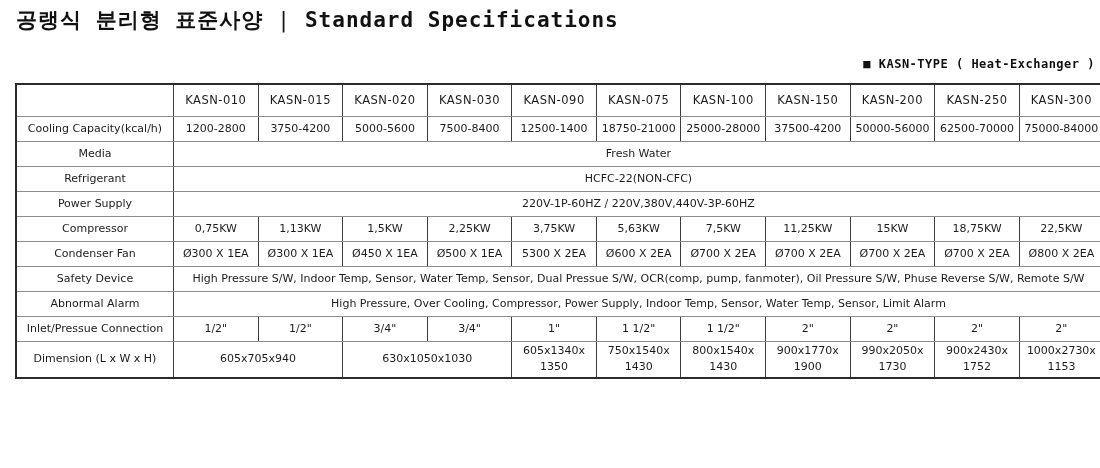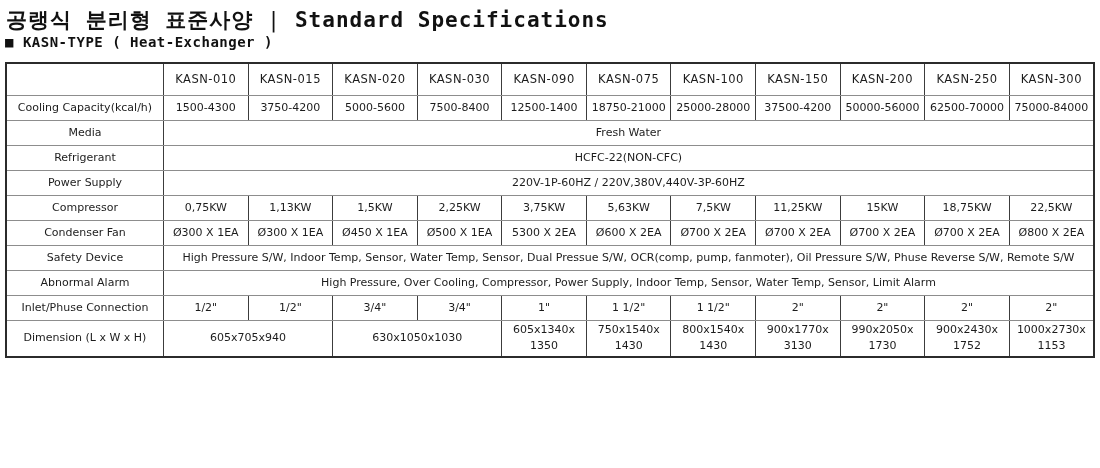--- a/index.html
+++ b/index.html
@@ -1,31 +1,31 @@
 <!DOCTYPE html>
 <html><head>
 <meta charset="utf-8">
 <style>
   html,body{margin:0;padding:0;background:#ffffff;}
   body{
     width:1100px;height:468px;overflow:hidden;
     font-family:"DejaVu Sans","Liberation Sans",sans-serif;
     color:#1c1c1c;
   }
-  .page{padding:4px 5px 0 5px;}
+  .page{padding:4px 5px 0 15px;}
   .doc-title{
     font-family:"DejaVu Sans Mono","Liberation Mono",monospace;
     font-size:21px;font-weight:600;letter-spacing:1px;
     color:#111;padding:2px 0 0 1px;white-space:nowrap;
   }
   .doc-title .sep{margin:0 14px;font-weight:400;}
   .section-title{
     font-family:"DejaVu Sans Mono","Liberation Mono",monospace;
-    font-size:14px;font-weight:600;letter-spacing:0.5px;
-    color:#111;white-space:nowrap;
+    font-size:12px;font-weight:600;letter-spacing:0.5px;
+    color:#111;margin-top:23px;white-space:nowrap;text-align:right;
   }
   table#spec-table{
     margin-top:12px;border-collapse:collapse;table-layout:fixed;
     width:1090px;border:2px solid #2b2b2b;
   }
   #spec-table th,#spec-table td{
     border-left:1px solid #3c3c3c;border-right:1px solid #3c3c3c;
     border-top:1px solid #8d8d8d;border-bottom:1px solid #8d8d8d;
     text-align:center;vertical-align:middle;
     font-size:11px;font-weight:400;color:#1c1c1c;
@@ -71,21 +71,21 @@
           <th data-name="model-header">KASN-100</th>
           <th data-name="model-header">KASN-150</th>
           <th data-name="model-header">KASN-200</th>
           <th data-name="model-header">KASN-250</th>
           <th data-name="model-header">KASN-300</th>
         </tr>
     </thead>
     <tbody id="spec-tbody" data-name="spec-table-body">
         <tr data-name="spec-row-cooling-capacity">
           <td class="label-col" data-name="row-label">Cooling Capacity(kcal/h)</td>
-          <td data-name="spec-cell">1500-4300</td>
+          <td data-name="spec-cell">1200-2800</td>
           <td data-name="spec-cell">3750-4200</td>
           <td data-name="spec-cell">5000-5600</td>
           <td data-name="spec-cell">7500-8400</td>
           <td data-name="spec-cell">12500-1400</td>
           <td data-name="spec-cell">18750-21000</td>
           <td data-name="spec-cell">25000-28000</td>
           <td data-name="spec-cell">37500-4200</td>
           <td data-name="spec-cell">50000-56000</td>
           <td data-name="spec-cell">62500-70000</td>
           <td data-name="spec-cell">75000-84000</td>
@@ -132,21 +132,21 @@
         </tr>
         <tr data-name="spec-row-safety-device">
           <td class="label-col" data-name="row-label">Safety Device</td>
           <td colspan="11" data-name="spec-cell">High Pressure S/W, Indoor Temp, Sensor, Water Temp, Sensor, Dual Pressue S/W, OCR(comp, pump, fanmoter), Oil Pressure S/W, Phuse Reverse S/W, Remote S/W</td>
         </tr>
         <tr data-name="spec-row-abnormal-alarm">
           <td class="label-col" data-name="row-label">Abnormal Alarm</td>
           <td colspan="11" data-name="spec-cell">High Pressure, Over Cooling, Compressor, Power Supply, Indoor Temp, Sensor, Water Temp, Sensor, Limit Alarm</td>
         </tr>
         <tr data-name="spec-row-inlet-outlet-connection">
-          <td class="label-col" data-name="row-label">Inlet/Phuse Connection</td>
+          <td class="label-col" data-name="row-label">Inlet/Pressue Connection</td>
           <td data-name="spec-cell">1/2"</td>
           <td data-name="spec-cell">1/2"</td>
           <td data-name="spec-cell">3/4"</td>
           <td data-name="spec-cell">3/4"</td>
           <td data-name="spec-cell">1"</td>
           <td data-name="spec-cell">1 1/2"</td>
           <td data-name="spec-cell">1 1/2"</td>
           <td data-name="spec-cell">2"</td>
           <td data-name="spec-cell">2"</td>
           <td data-name="spec-cell">2"</td>
@@ -156,21 +156,21 @@
           <td class="label-col" data-name="row-label">Dimension (L x W x H)</td>
           <td colspan="2" data-name="spec-cell">605x705x940</td>
           <td colspan="2" data-name="spec-cell">630x1050x1030</td>
           <td data-name="spec-cell">605x1340x
 1350</td>
           <td data-name="spec-cell">750x1540x
 1430</td>
           <td data-name="spec-cell">800x1540x
 1430</td>
           <td data-name="spec-cell">900x1770x
-3130</td>
+1900</td>
           <td data-name="spec-cell">990x2050x
 1730</td>
           <td data-name="spec-cell">900x2430x
 1752</td>
           <td data-name="spec-cell">1000x2730x
 1153</td>
         </tr>
       </tbody>
   </table>
 

